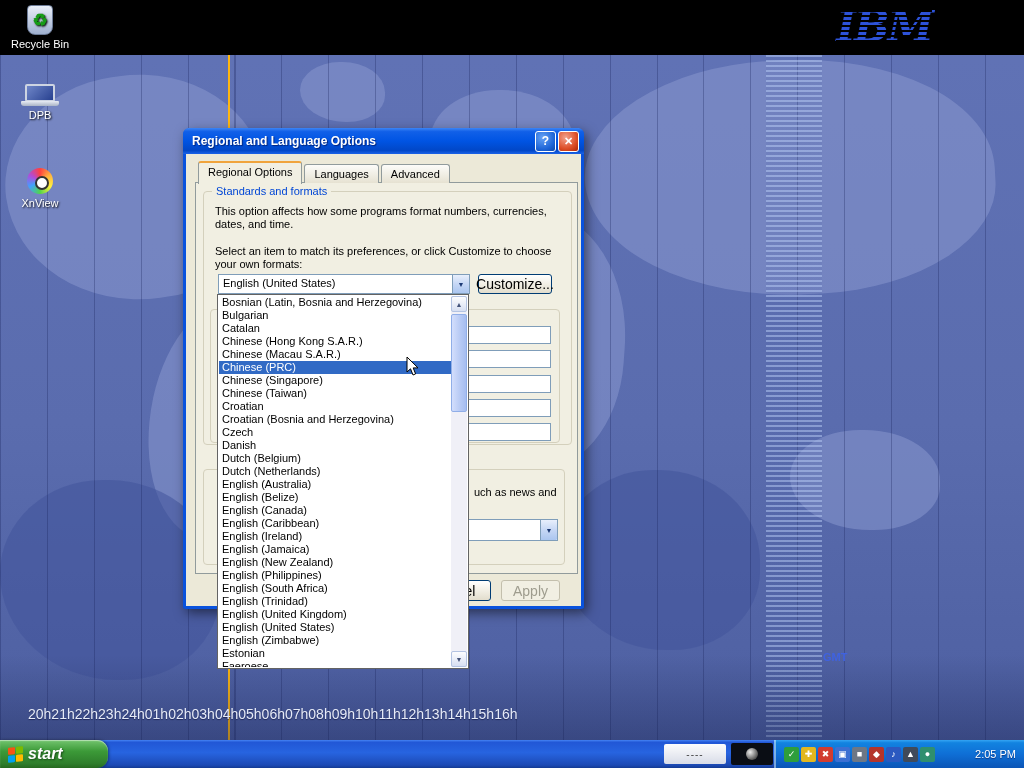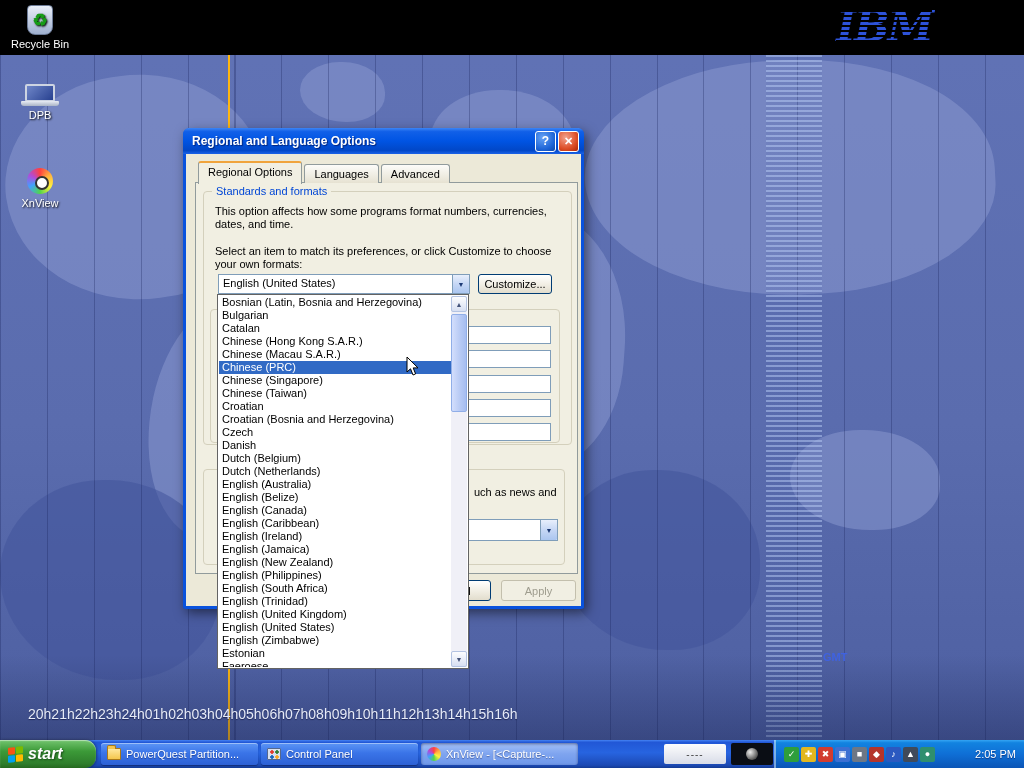--- a/index.html
+++ b/index.html
@@ -74,21 +74,21 @@
 
   .dlg-text { position:absolute; color:#000; line-height:13px; }
 
   .combo { position:absolute; background:#fff; border:1px solid #7f9db9; display:flex; align-items:stretch; }
   .combo .val { flex:1; padding:2px 4px; white-space:nowrap; overflow:hidden; }
   .combo .drop { width:17px; border-left:1px solid #7f9db9; border-radius:0 1px 1px 0;
     background:linear-gradient(180deg,#e8effc,#c6d7f5 50%,#abc6f0);
     display:flex; align-items:center; justify-content:center; font-size:7px; color:#1d3a75; }
 
   .xp-btn { position:absolute; background:linear-gradient(180deg,#ffffff,#f2efe5 50%,#e2ddcd);
-    border:1px solid #003c74; border-radius:3px; color:#000; font-size:11px;
+    border:1px solid #003c74; border-radius:3px; color:#000; font-size:14px;
     display:flex; align-items:center; justify-content:center; }
   .xp-btn.disabled { border-color:#c3bfad; color:#9e9c8e; background:#f1efe3; }
 
   .sample-field { position:absolute; left:131px; width:224px; height:18px; background:#fff;
     border:1px solid #7f9db9; }
 
   
   .droplist { position:absolute; left:31px; top:166px; width:252px; height:375px; background:#fff;
     border:1px solid #636363; z-index:5; }
   .list-items { position:absolute; left:1px; top:1px; right:17px; bottom:1px; overflow:hidden; }
@@ -103,21 +103,21 @@
   .sb-up { top:0; } .sb-down { bottom:0; }
   .sb-thumb { position:absolute; left:0; top:18px; width:16px; height:98px; border:1px solid #90aee8;
     border-radius:2px; background:linear-gradient(90deg,#d3defc,#b6c9f4 60%,#a6bdf0); }
 
   
   .cursor { position:absolute; left:406px; top:356px; z-index:60; }
 
   
   .taskbar { position:absolute; left:0; bottom:0; width:1024px; height:28px; z-index:50;
     background:linear-gradient(180deg,#4684f4 0%,#2157d6 8%,#2764e0 45%,#1c49b4 90%,#133a92 100%); }
-  .start-btn { position:absolute; left:0; top:0; height:28px; width:96px; border-radius:0 11px 11px 0;
+  .start-btn { position:absolute; left:0; top:0; height:28px; width:108px; border-radius:0 11px 11px 0;
     background:linear-gradient(180deg,#73c56f 0%,#3c9a38 40%,#2e7d2b 85%,#25691f 100%);
     box-shadow:inset 0 1px 1px rgba(255,255,255,.5), 1px 0 3px rgba(0,0,0,.4);
     display:flex; align-items:center; gap:5px; padding:0 12px 0 8px; }
   .start-label { color:#fff; font-size:16px; font-weight:bold; font-style:italic;
     text-shadow:1px 1px 2px #1a4a18; }
   .flag { width:15px; height:15px; display:grid; grid-template:1fr 1fr / 1fr 1fr; gap:1px;
     transform:skewY(-6deg); }
   .flag i { border-radius:1px; }
   .flag .f1{background:#f65314;} .flag .f2{background:#7cbb00;}
   .flag .f3{background:#00a1f1;} .flag .f4{background:#ffbb00;}
@@ -272,21 +272,21 @@
       <div class="dlg-text" style="left:278px;top:303px;width:90px;">uch as news and</div>
       <div class="combo" style="left:22px;top:336px;width:340px;height:22px;">
         <span class="val"></span>
         <span class="drop">
             <span>▼</span>
           </span>
       </div>
     </div>
 
     <div class="xp-btn" style="left:230px;top:452px;width:75px;height:21px;z-index:1;">Cancel</div>
-    <div class="xp-btn disabled" style="left:315px;top:452px;width:75px;height:21px;z-index:1;">Apply</div>
+    <div class="xp-btn disabled" style="left:315px;top:452px;width:59px;height:21px;z-index:1;">Apply</div>
 
     <div class="droplist">
       <div class="list-items">
 
       <div class="list-item"><span>Bosnian (Latin, Bosnia and Herzegovina)</span></div>
           <div class="list-item"><span>Bulgarian</span></div>
           <div class="list-item"><span>Catalan</span></div>
           <div class="list-item"><span>Chinese (Hong Kong S.A.R.)</span></div>
           <div class="list-item"><span>Chinese (Macau S.A.R.)</span></div>
           <div class="list-item selected"><span>Chinese (PRC)</span></div>
@@ -337,35 +337,20 @@
     <div class="start-btn">
       <span class="flag">
           <i class="f1"></i>
           <i class="f2"></i>
           <i class="f3"></i>
           <i class="f4"></i>
         </span>
       <span class="start-label">start</span>
     </div>
 
-    <div class="task-buttons">
-
-    <div class="task-btn">
-        <span class="ic ic-folder"></span>
-        <span class="tb-label">PowerQuest Partition...</span>
-      </div>
-        <div class="task-btn">
-        <span class="ic ic-cpanel"></span>
-        <span class="tb-label">Control Panel</span>
-      </div>
-        <div class="task-btn active">
-        <span class="ic ic-xnview"></span>
-        <span class="tb-label">XnView - [&lt;Capture-...</span>
-      </div>
-      </div>
 
     <div class="mini-light">----</div>
     <div class="mini-dark">
       <span class="orb"></span>
     </div>
 
     <div class="tray">
       <div class="tray-icons">
 
       <span class="tray-ic dot" style="background: rgb(46, 158, 60);">

